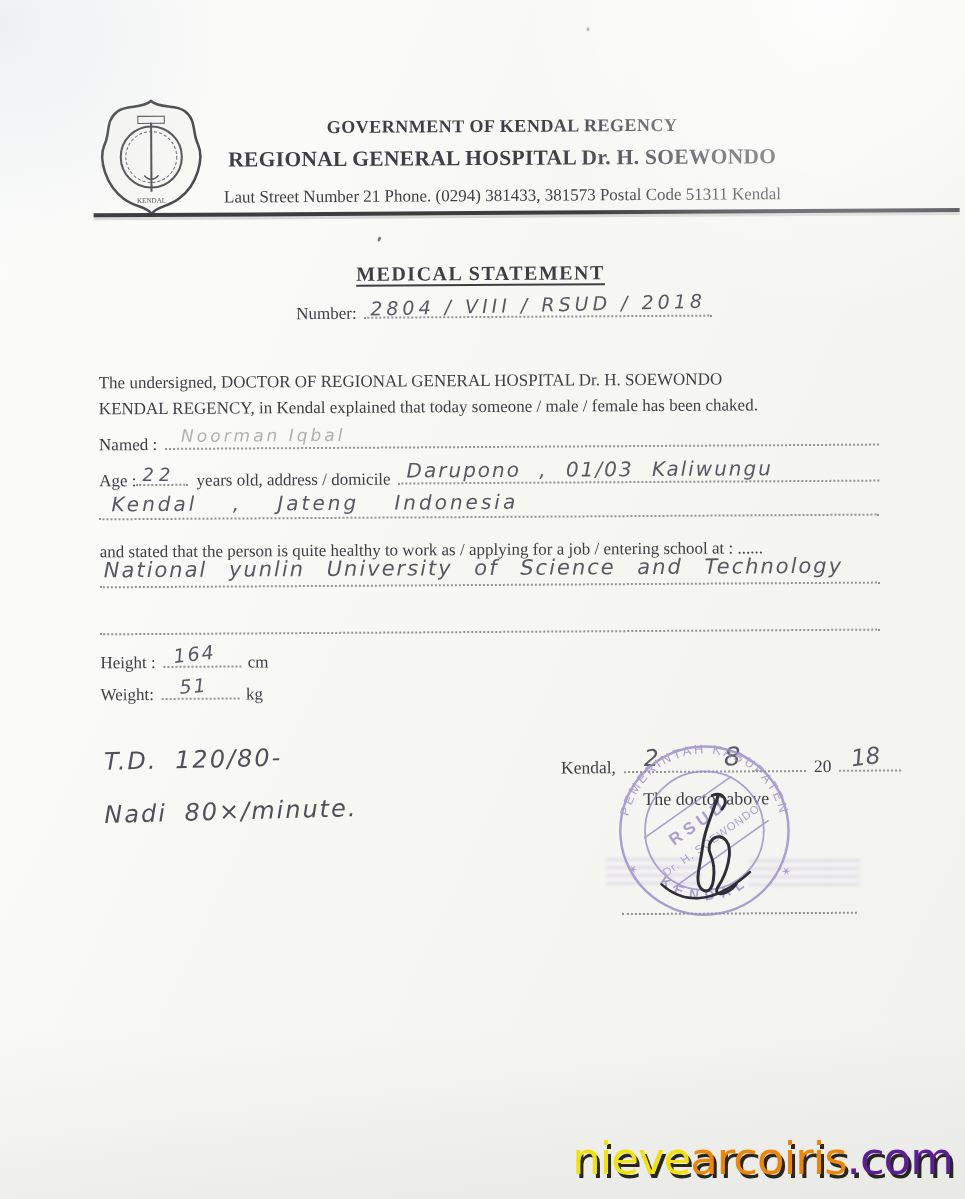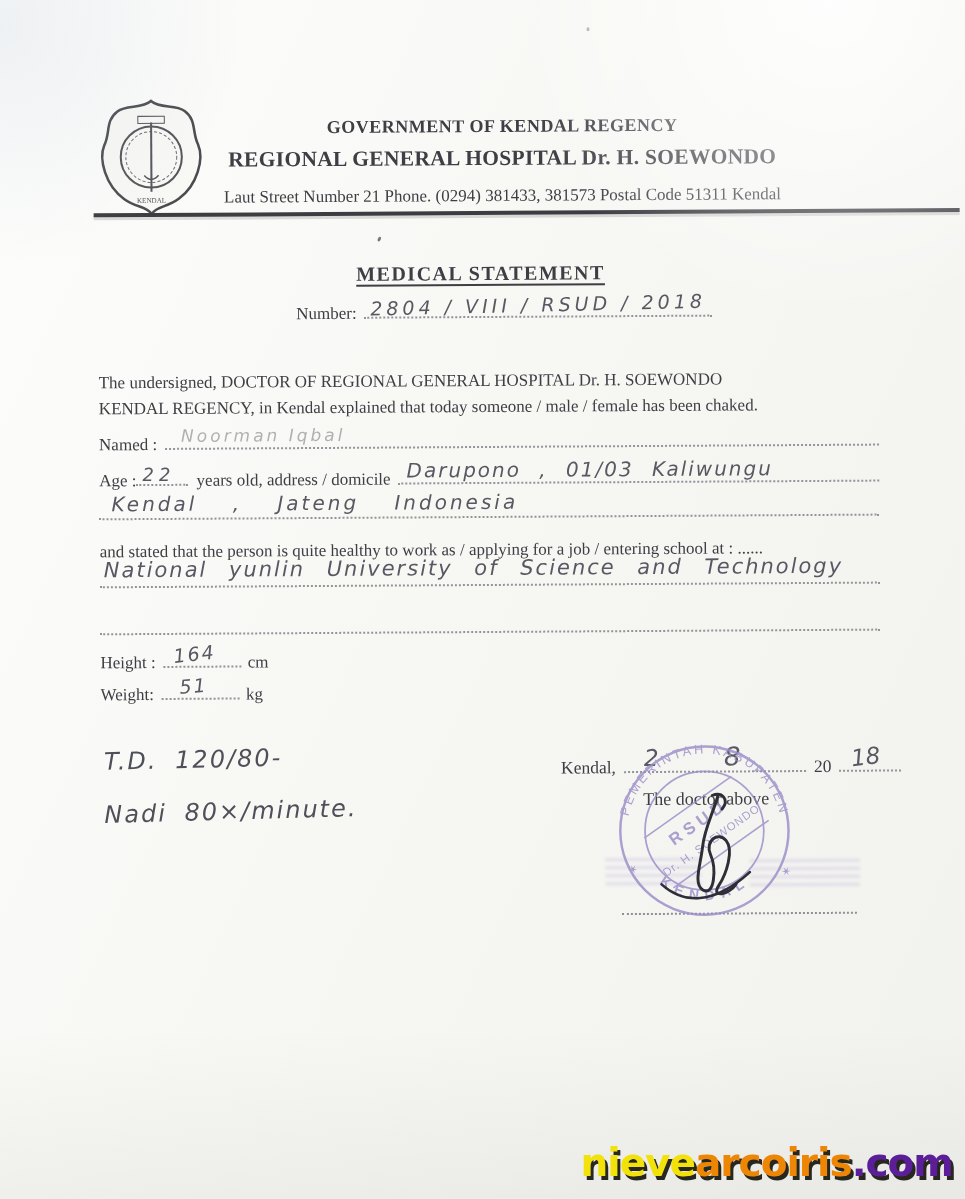--- a/index.html
+++ b/index.html
@@ -89,21 +89,21 @@
             background:repeating-linear-gradient(0deg, rgba(154,141,199,.4) 0 3px, transparent 3px 8px); }
   .smudge-l { left:604px; top:856px; width:96px; }
   .smudge-r { left:748px; top:858px; width:110px; }
 
   .speck { position:absolute; background:#77777c; border-radius:50%; }
   .speck1 { left:380px; top:236px; width:3px; height:5px; transform:rotate(25deg); }
   .speck2 { left:590px; top:28px; width:3px; height:4px; opacity:.6; }
 
   
   .watermark { position:absolute; right:12px; bottom:14px; z-index:9;
-               font-family:"DejaVu Sans",sans-serif; font-weight:bold; font-size:39px;
+               font-family:"DejaVu Sans",sans-serif; font-weight:normal; font-size:45px;
                letter-spacing:-1px; text-shadow:3px 4px 0 rgba(28,28,20,.95); }
 </style>
 </head>
 <body>
 
 <div class="page">
   <div class="scan">
 
     <svg class="crest" viewBox="0 0 110 120">
       <path d="M55 5 C46 13 31 8 22 15 C10 24 15 36 9 48 C3 62 10 88 28 101 C40 110 50 108 55 116 C60 108 70 110 82 101 C100 88 107 62 101 48 C95 36 100 24 88 15 C79 8 64 13 55 5 Z" fill="#f8f8f5" stroke="#4c4c50" stroke-width="2.5"></path>

